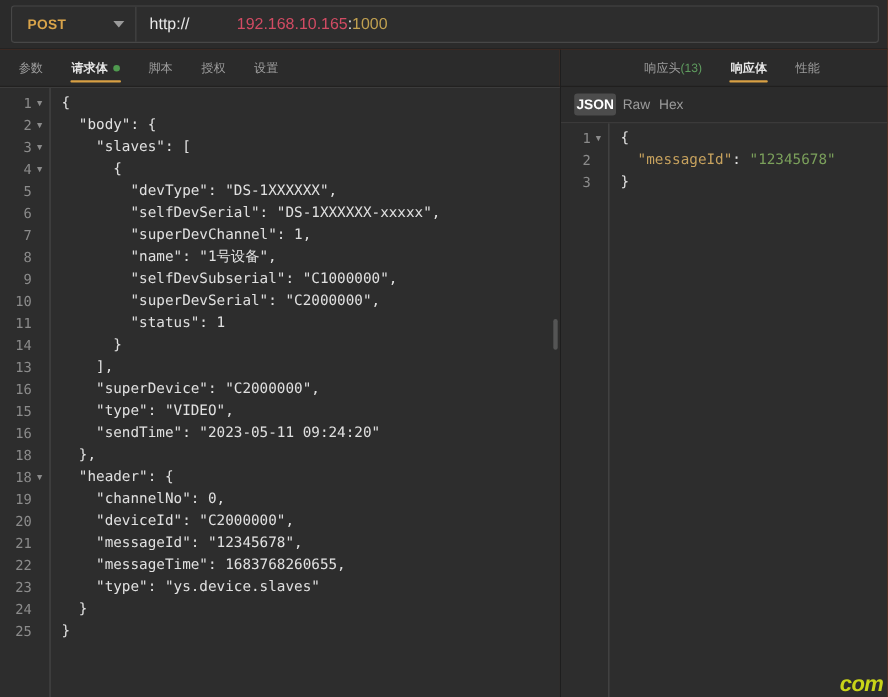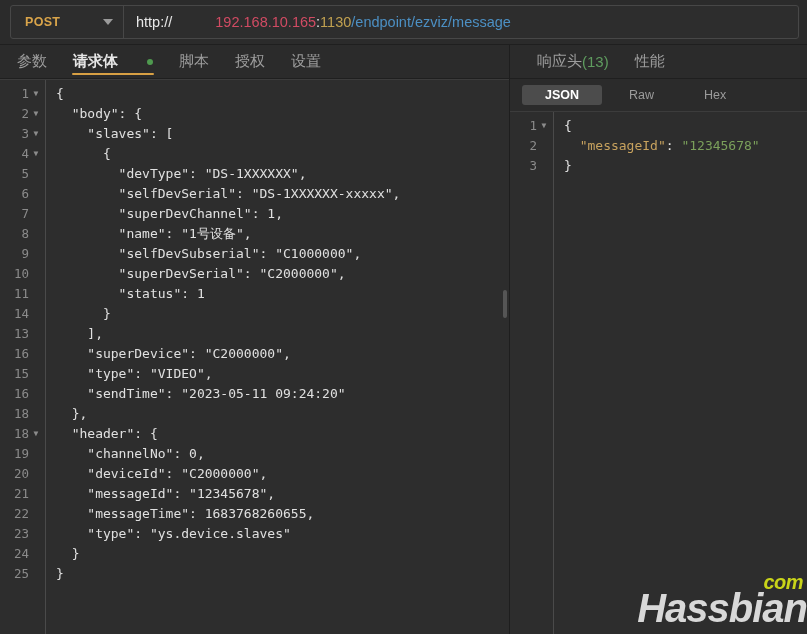--- a/index.html
+++ b/index.html
@@ -105,33 +105,33 @@
   
   .tabstrip {
     height: 34px;
     min-height: 34px;
     display: flex;
     align-items: stretch;
     padding-left: 4px;
     border-bottom: 1px solid #1f1f1f;
     background: #2b2b2b;
   }
-  .tabstrip.right { padding-left: 14px; }
+  .tabstrip.right { padding-left: 14px; justify-content: center; }
   .tab {
     position: relative;
     display: flex;
     align-items: center;
     padding: 0 13px;
     color: #9d9d9d;
-    font-size: 15px;
+    font-size: 11px;
     cursor: pointer;
     white-space: nowrap;
   }
   .tab .count { color: #5f9c5f; }
-  .tab.active { color: #e6e6e6; font-weight: bold; gap: 24px; }
+  .tab.active { color: #e6e6e6; font-weight: bold; }
   .tab.active::after {
     content: "";
     position: absolute;
     left: 12px; right: 12px; bottom: 3px;
     height: 2.5px;
     background: #d8a044;
     border-radius: 1px;
   }
   .dot-modified {
     width: 6px; height: 6px;
@@ -192,21 +192,21 @@
     height: 32px;
     min-height: 32px;
     display: flex;
     align-items: center;
     padding-left: 12px;
     background: #2b2b2b;
   }
   .seg {
     font-size: 12.5px;
     color: #9b9b9b;
-    padding: 3px 23px;
+    padding: 3px 2px;
     border-radius: 3px;
     margin-right: 4px;
     cursor: pointer;
   }
   .seg.active {
     background: #4c4c4c;
     color: #ffffff;
     font-weight: bold;
   }
 
@@ -333,22 +333,21 @@
   <div class="urlbar-row">
     <div class="urlbar">
       <div class="method-select">
         <span class="method-label">POST</span>
         <span class="caret-down"></span>
       </div>
       <div class="url-field">
         <span class="url-scheme">http://</span>
           <span class="url-host">192.168.10.165</span>
           <span class="url-colon">:</span>
-          <span class="url-port">1130</span>
-          <span class="url-path">/endpoint/ezviz/message</span>
+          <span class="url-port">1000</span>
       </div>
     </div>
   </div>
 
   <div class="split">
 
     <div class="pane-left">
 
       <div class="tabstrip" id="request-tabstrip">
           <div class="tab">
@@ -481,20 +480,23 @@
 
     </div>
 
     <div class="pane-right">
 
       <div class="tabstrip right" id="response-tabstrip">
           <div class="tab">
             <span>响应头</span>
             <span class="count">(13)</span>
           </div>
+          <div class="tab active">
+            <span>响应体</span>
+          </div>
           <div class="tab">
             <span>性能</span>
           </div>
         </div>
 
       <div class="subbar-right" id="response-modes">
           <span class="seg active">JSON</span>
           <span class="seg">Raw</span>
           <span class="seg">Hex</span>
         </div>
@@ -512,19 +514,18 @@
             <div class="ln">
               <span class="num">3</span>
               <span class="fold"></span>
             </div>
           </div>
         <div class="code" id="resp-code"><div class="cl"><span class="plain">{</span></div><div class="cl"><span class="plain">  </span><span class="key">"messageId"</span><span class="plain">: </span><span class="str">"12345678"</span></div><div class="cl"><span class="plain">}</span></div></div>
       </div>
 
       <div class="watermark">
         <span class="wm-com">com</span>
-        <span class="wm-main">Hassbian</span>
       </div>
 
     </div>
 
   </div>
 </div>
 
 </body></html>

